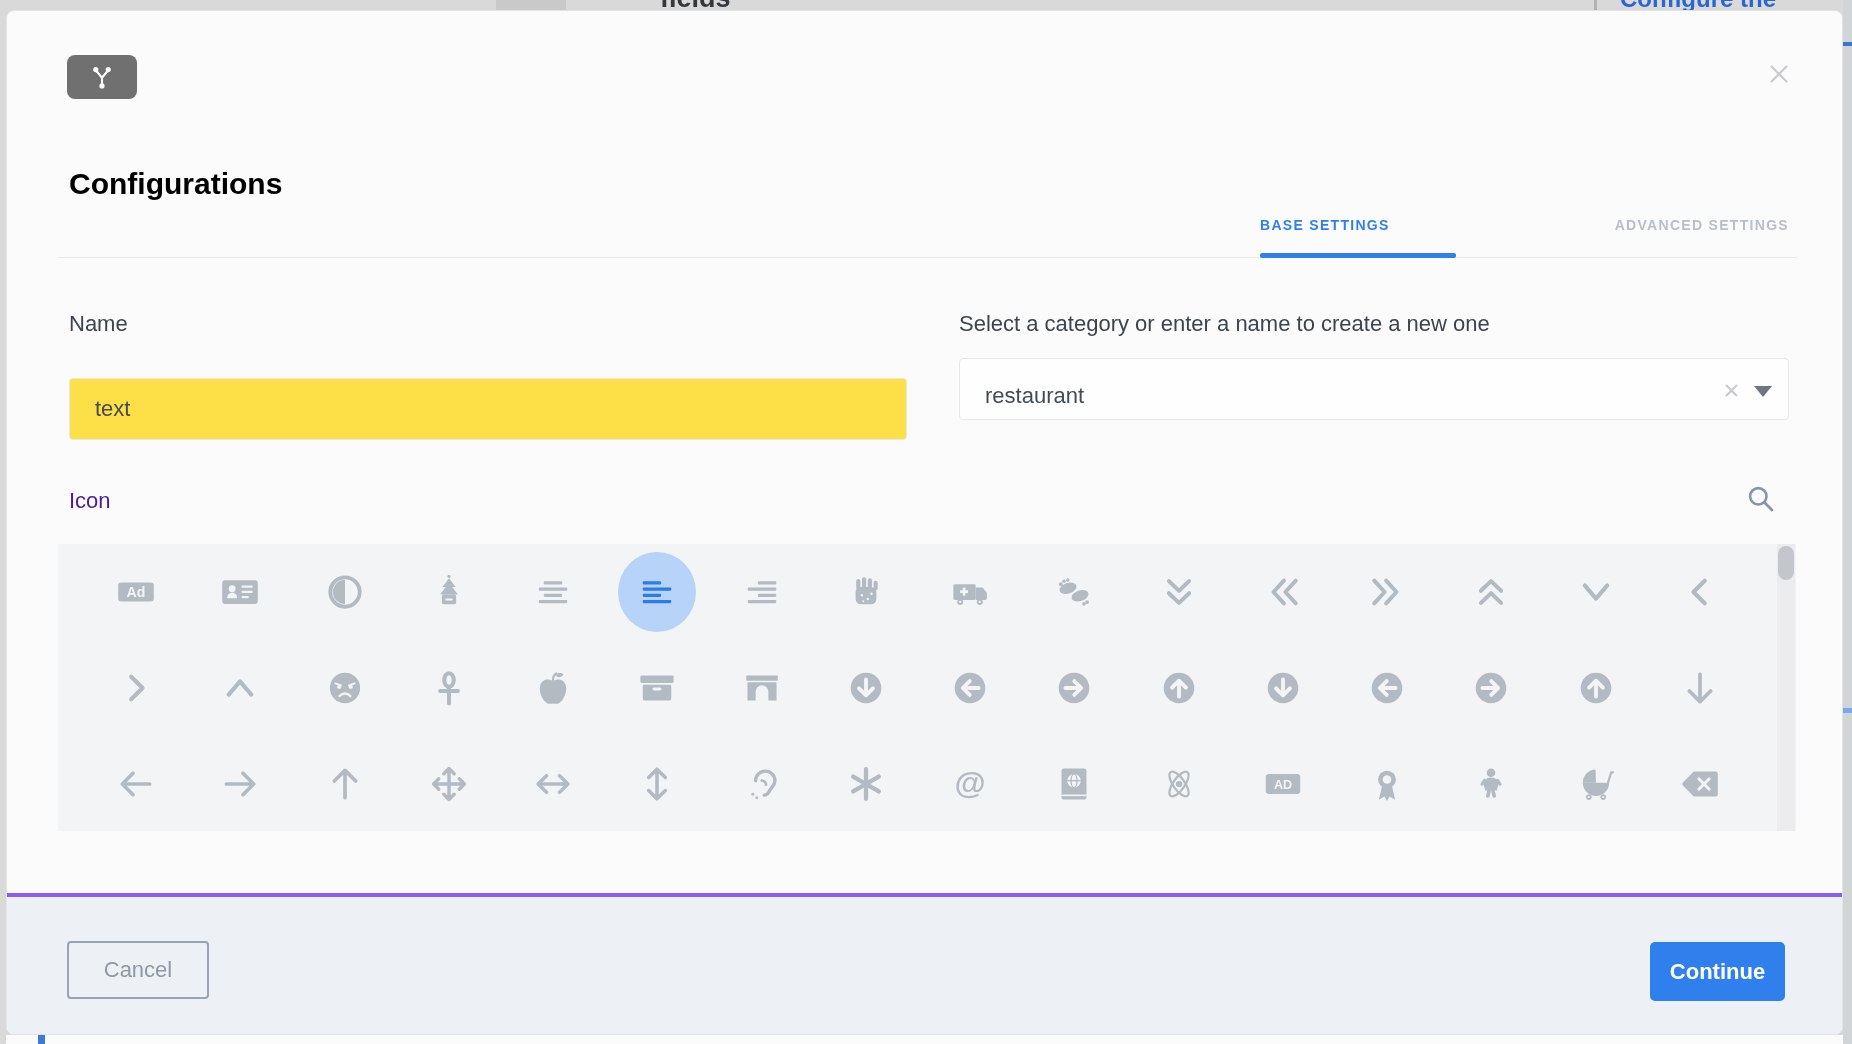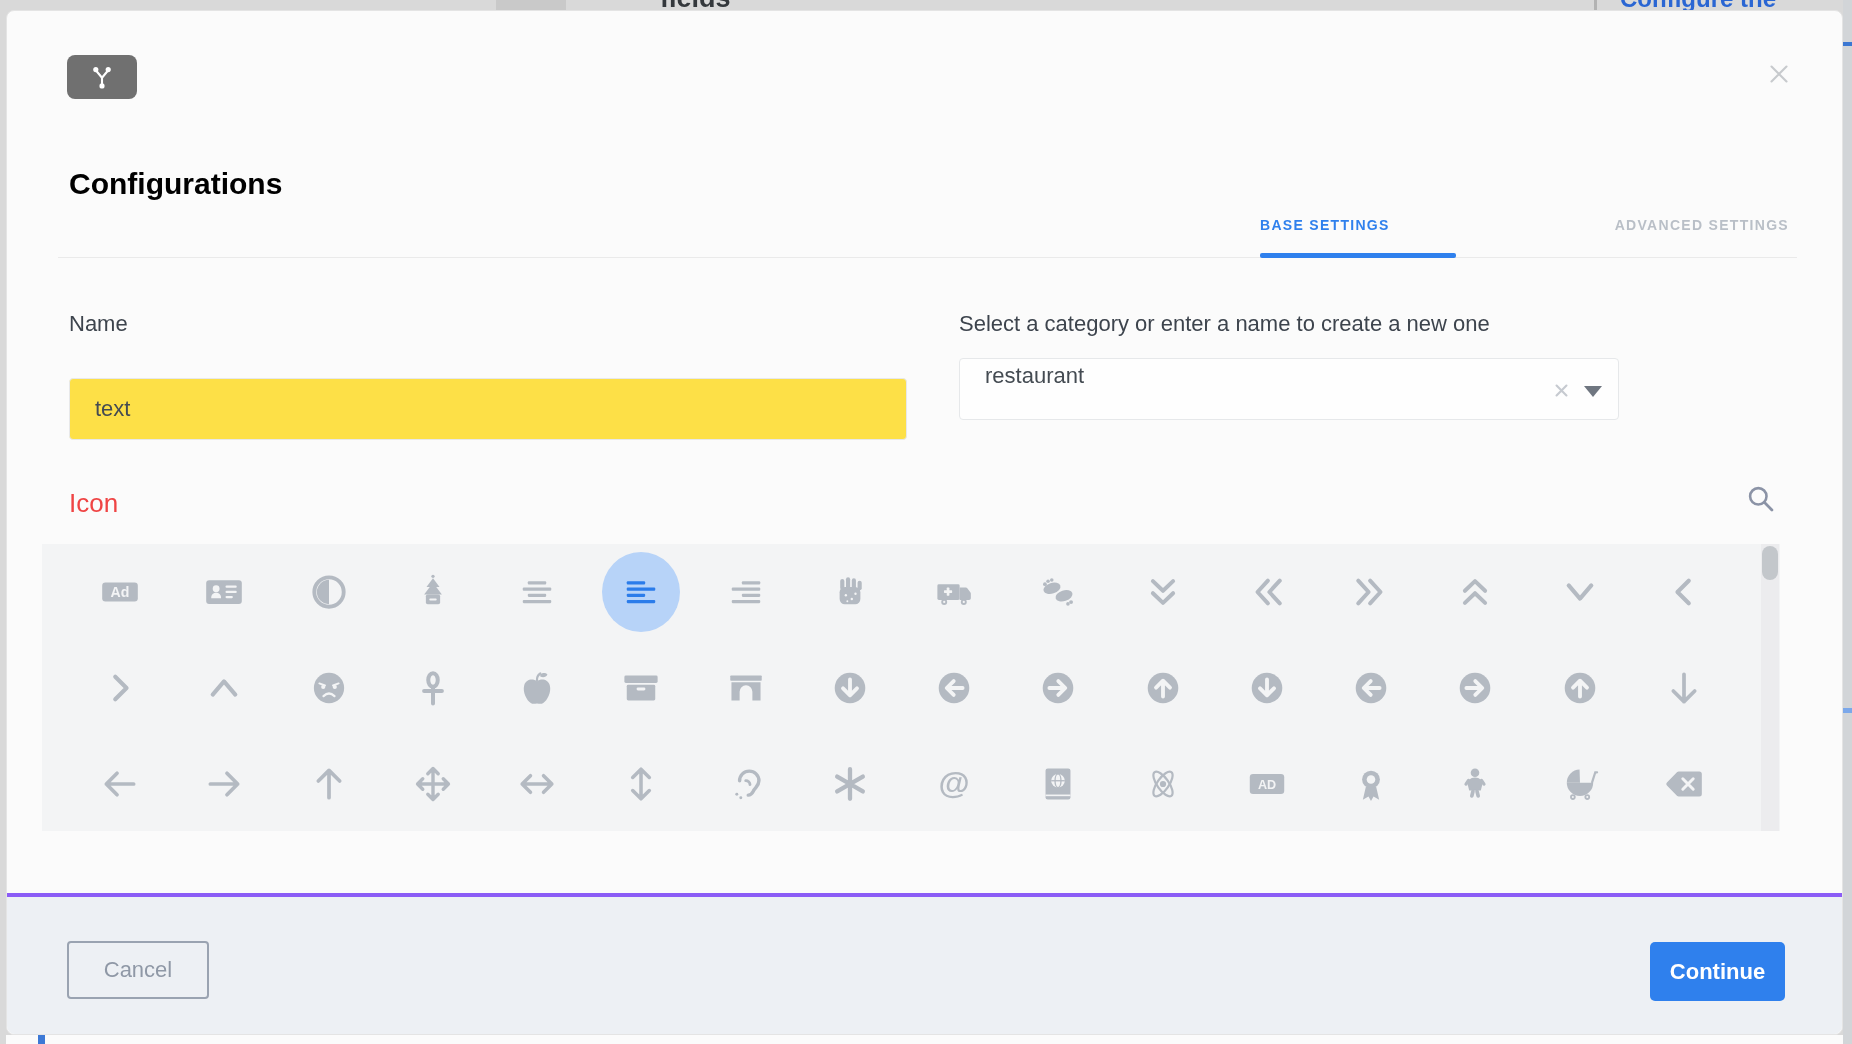--- a/index.html
+++ b/index.html
@@ -43,34 +43,34 @@
   .tab-base{left:1253px;color:var(--accent);}
   .tab-adv{right:53px;color:var(--tab-inactive);}
   .tabs-divider{position:absolute;left:51px;top:246px;width:1739px;height:1px;background:#eaeaea;}
   .tab-underline{position:absolute;left:1253px;top:242px;width:196px;height:5px;background:var(--accent);border-radius:2px;}
 
   .field-label{position:absolute;top:300px;font-size:22px;color:#3d444d;}
   .lbl-name{left:62px;}
   .lbl-cat{left:952px;}
   .name-input{position:absolute;left:62px;top:347px;width:838px;height:62px;border:1px solid #e7e8ea;border-radius:4px;
               background:#fde047;padding:0 25px;font-size:22px;color:#444b52;font-family:"Liberation Sans",sans-serif;outline:none;margin-top:20px;}
-  .select{position:absolute;left:952px;top:347px;width:660px;height:62px;border:1px solid #e6e8ea;border-radius:4px;
-          background:#fefefe;display:flex;align-items:flex-start;padding:4px 25px;cursor:pointer;}
+  .select{position:absolute;left:952px;top:347px;width:830px;height:62px;border:1px solid #e6e8ea;border-radius:4px;
+          background:#fefefe;display:flex;align-items:flex-end;padding:10px 25px;cursor:pointer;}
   .select .val{font-size:22px;color:#444b52;}
   .select .clear{position:absolute;right:48px;top:0;height:62px;display:flex;align-items:center;color:#c6cad0;cursor:pointer;}
   .select .clear svg{width:17px;height:17px;}
   .select .caret{position:absolute;right:16px;top:27px;width:0;height:0;cursor:pointer;
                  border-left:9px solid transparent;border-right:9px solid transparent;border-top:11px solid #6f7680;}
 
-  .icon-label{position:absolute;left:62px;top:477px;font-size:26px;color:#ef4444;}
+  .icon-label{position:absolute;left:62px;top:477px;font-size:22px;color:#4c1d95;}
   .search-btn{position:absolute;left:1735px;top:469px;width:38px;height:38px;border:none;background:transparent;
               color:#8b93a6;cursor:pointer;display:flex;align-items:center;justify-content:center;}
   .search-btn svg{width:30px;height:30px;}
 
-  .grid-wrap{position:absolute;left:35px;top:533px;width:1738px;height:287px;background:var(--grid-bg);overflow:hidden;}
+  .grid-wrap{position:absolute;left:51px;top:533px;width:1738px;height:287px;background:var(--grid-bg);overflow:hidden;}
   .cells{position:absolute;left:0;top:0;right:18px;bottom:0;display:grid;
          grid-template-columns:repeat(16,1fr);grid-auto-rows:96px;padding:0 26px;}
   .cell{position:relative;display:flex;align-items:center;justify-content:center;color:var(--icon-gray);cursor:pointer;}
   .cell svg{width:38px;height:38px;position:relative;z-index:1;}
   .cell.selected{color:var(--sel-ic);}
   .cell.selected::before{content:"";position:absolute;left:50%;top:50%;width:78px;height:80px;margin:-40px 0 0 -39px;
                          border-radius:50%;background:var(--sel-bg);}
   .scroll-track{position:absolute;right:1px;top:0;width:18px;height:287px;background:#ececee;}
   .scroll-thumb{position:absolute;left:1px;top:2px;width:16px;height:34px;border-radius:8px;background:#c3c7cb;cursor:pointer;}
 

